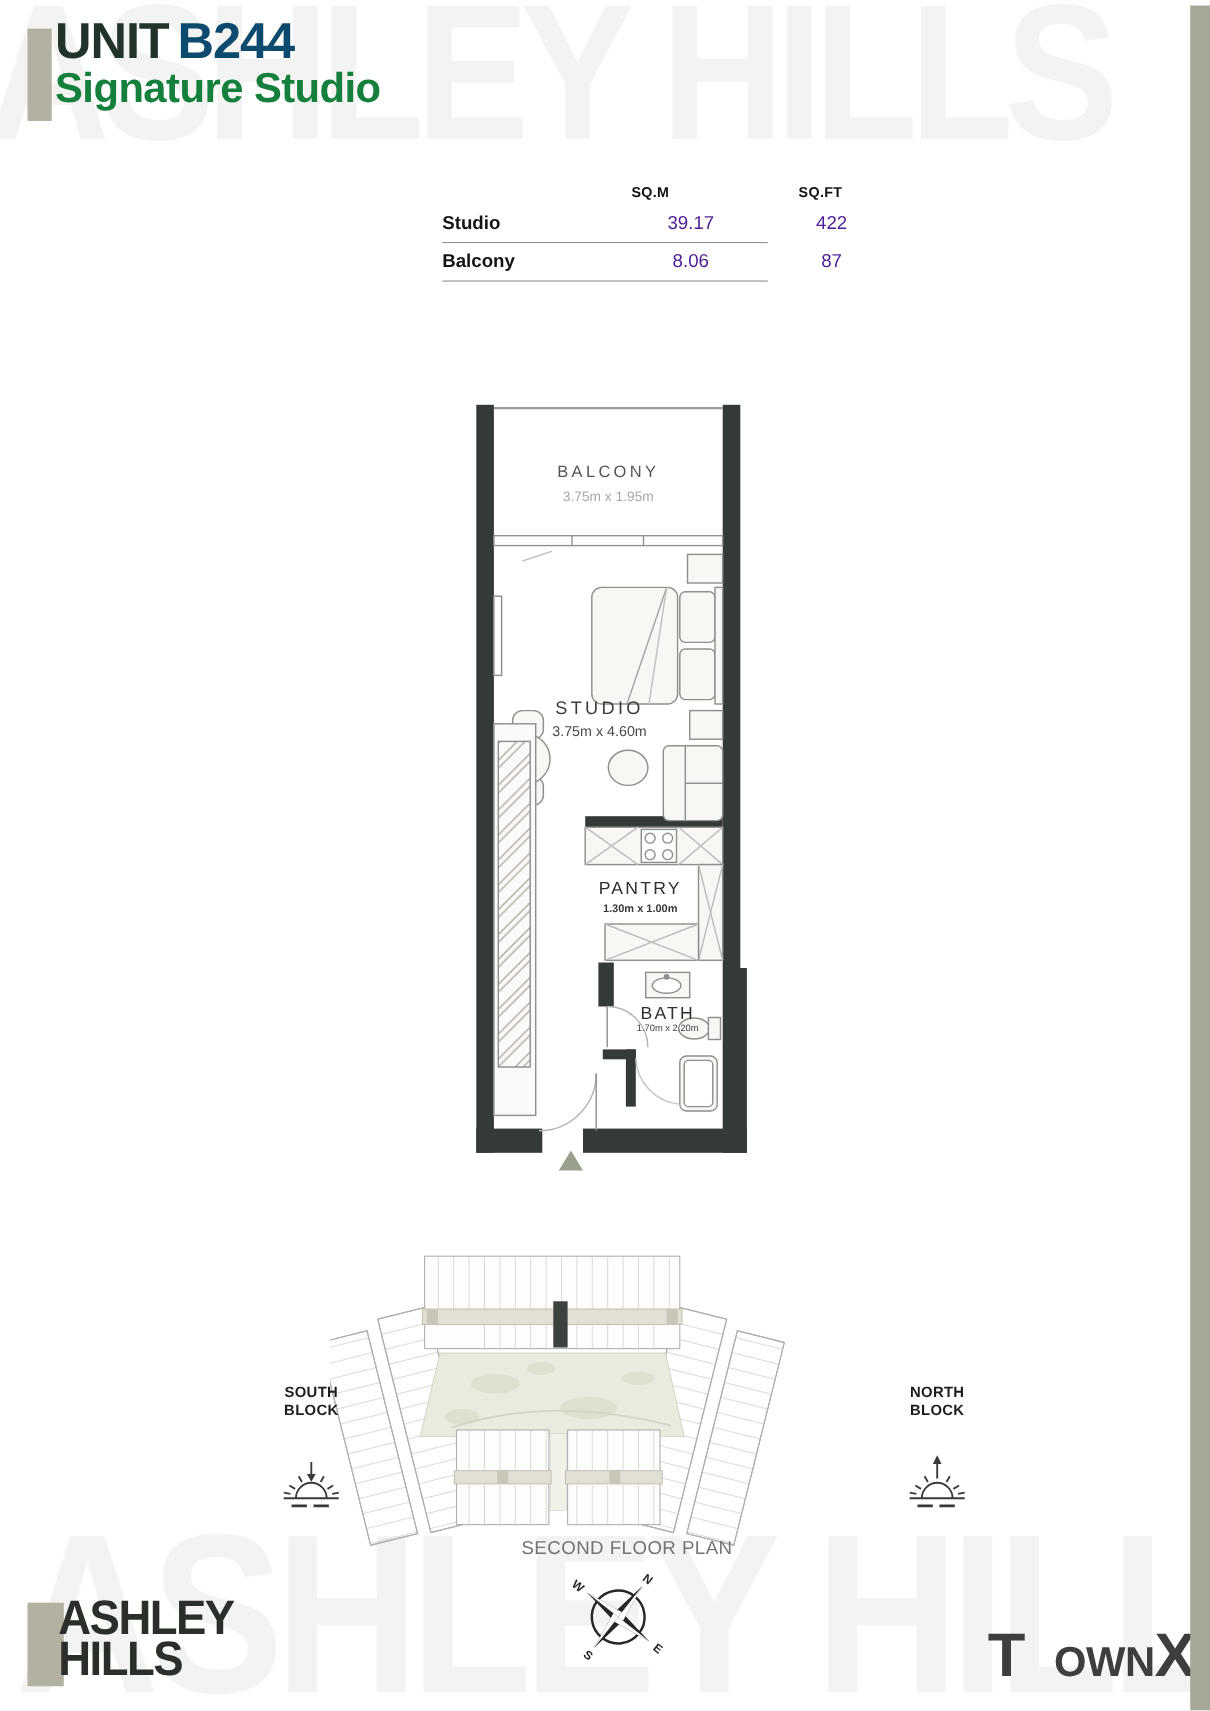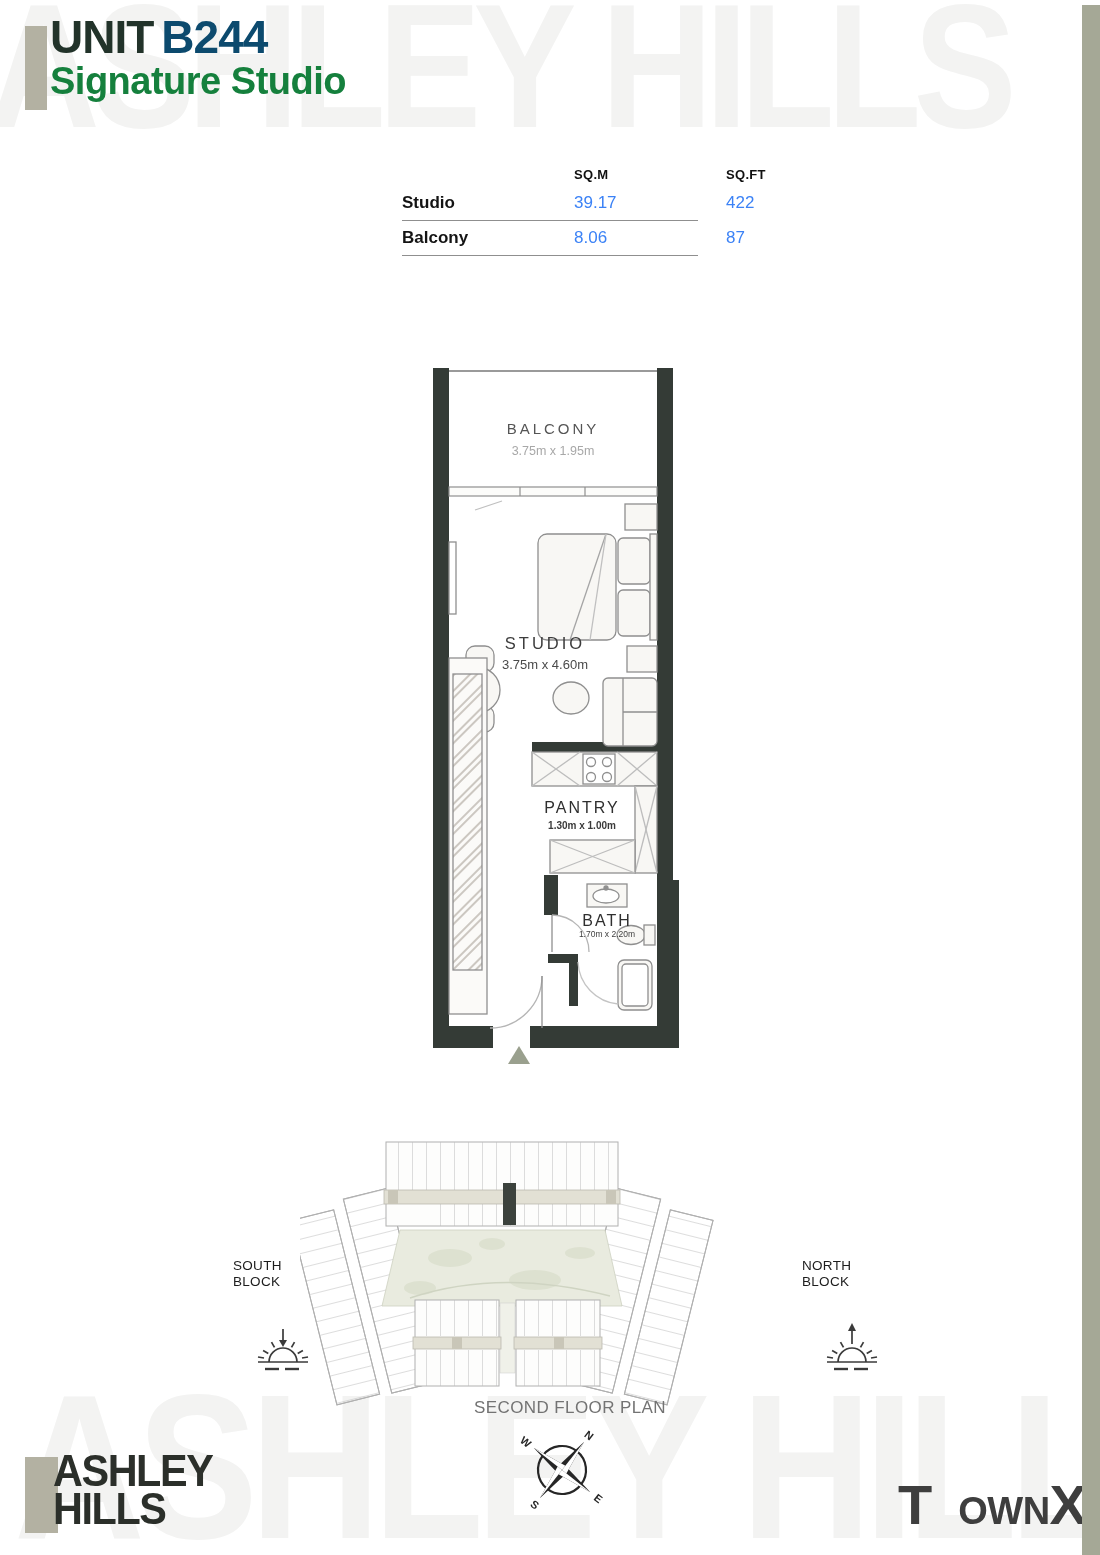--- a/index.html
+++ b/index.html
@@ -19,27 +19,27 @@
   .title-line1{font-size:46px;font-weight:800;letter-spacing:-1px;line-height:1.05;}
   .title-unit{color:#22332a;}
   .title-num{color:#0c4a6e;margin-left:8px;}
   .title-line2{font-size:38px;font-weight:800;letter-spacing:-.5px;color:#15803d;line-height:1.0;margin-top:1px;}
   
   .area-table{position:absolute;left:402px;top:162px;width:296px;z-index:2;color:#111;}
   .t-head,.t-row{display:grid;grid-template-columns:128px 108px 60px;align-items:center;gap:44px;}
   .t-head{height:24px;font-size:13px;font-weight:700;letter-spacing:.3px;}
   .t-row{height:34px;font-size:17px;}
   .t-row .lbl{font-weight:700;color:#141414;}
-  .t-row .val{font-weight:400;color:#3b82f6;}
+  .t-row .val{font-weight:400;color:#4c1d95;text-align:center;}
   .rule{border-bottom:1px solid #8f8f8f;}
   
   .plan{position:absolute;left:420px;top:358px;z-index:2;}
   
   .keyplan{position:absolute;left:300px;top:1138px;z-index:1;}
-  .block-label{position:absolute;width:100px;text-align:left;font-size:13.5px;font-weight:400;
+  .block-label{position:absolute;width:100px;text-align:center;font-size:13.5px;font-weight:700;
                color:#1d1d1d;line-height:1.18;letter-spacing:.3px;z-index:2;}
   .south-label{left:233px;top:1258px;}
   .north-label{left:802px;top:1258px;}
   .sun{position:absolute;z-index:2;}
   .sun-south{left:251px;top:1322px;}
   .sun-north{left:820px;top:1318px;}
   .plan-caption{position:absolute;left:420px;top:1398px;width:300px;text-align:center;
                 font-size:17px;font-weight:400;letter-spacing:.4px;color:#737373;z-index:2;}
   .compass{position:absolute;left:512px;top:1424px;z-index:2;overflow:visible;}
   

